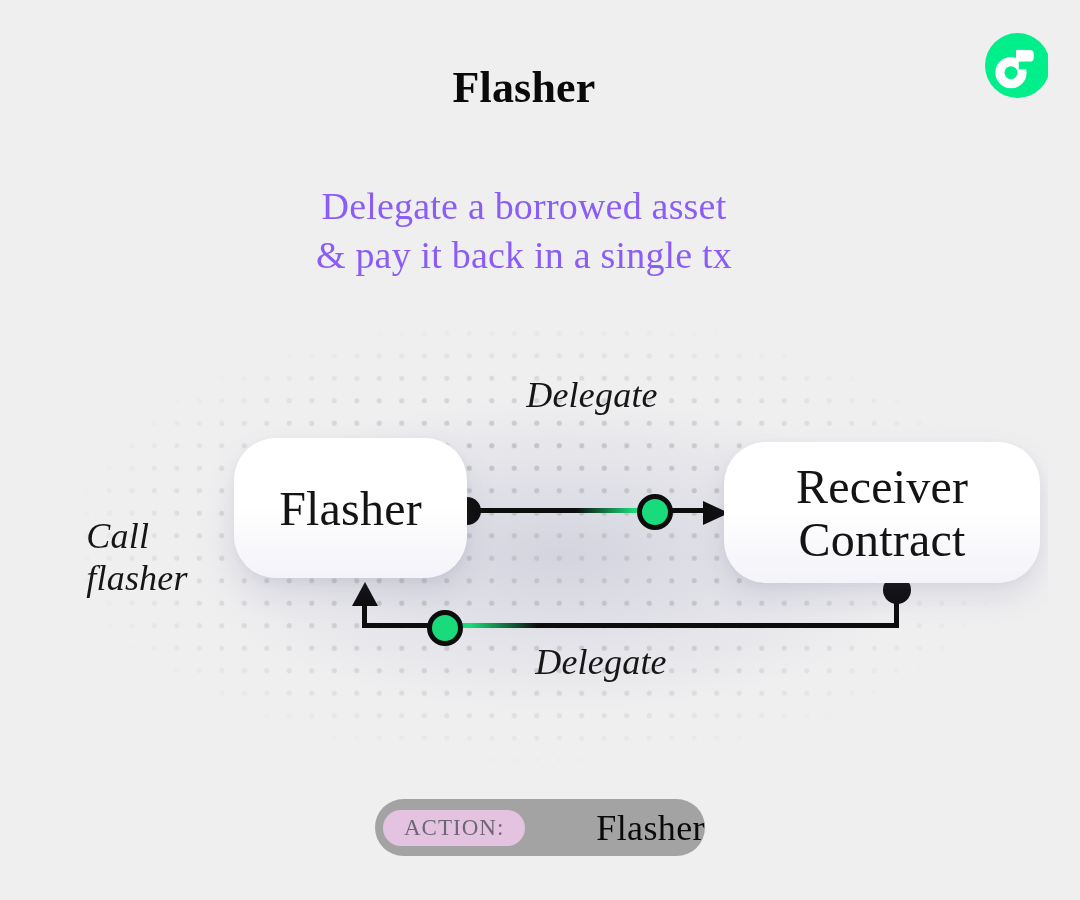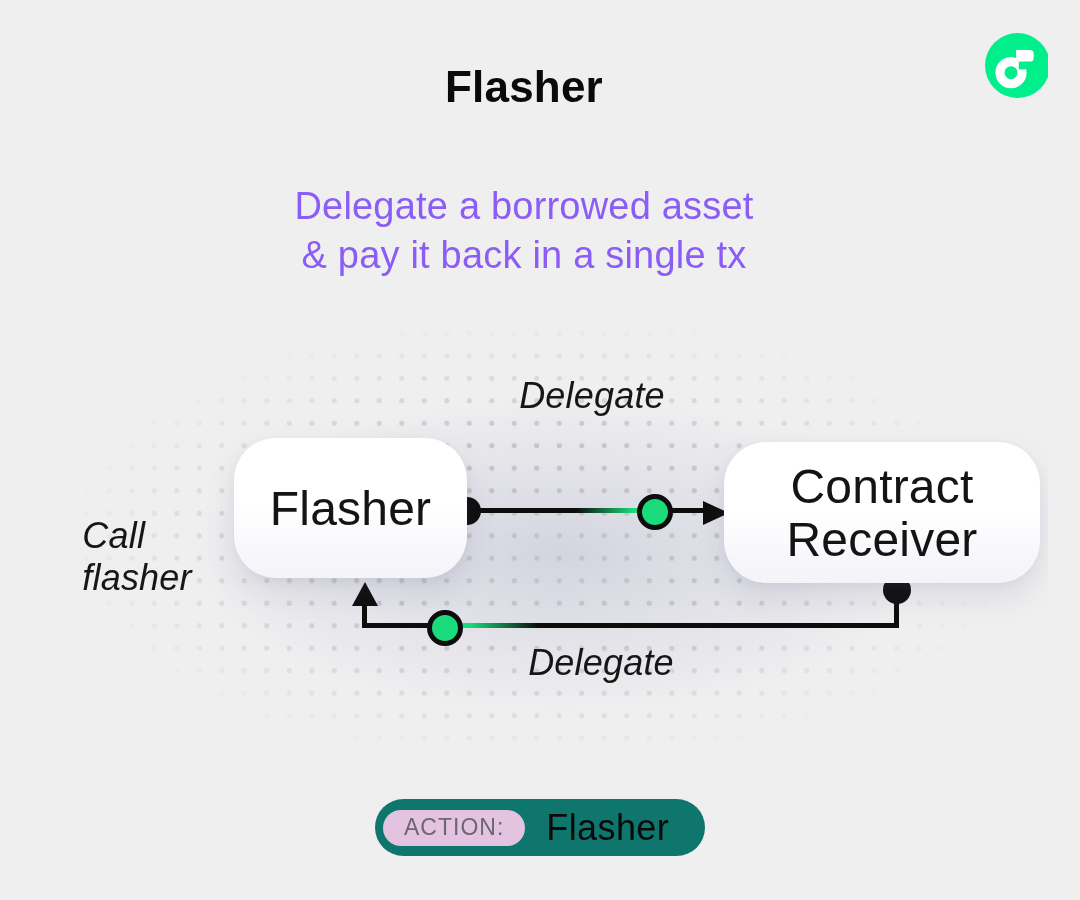--- a/index.html
+++ b/index.html
@@ -1,20 +1,20 @@
 <!DOCTYPE html>
 <html><head>
 <meta charset="utf-8">
 <style>
   html,body { margin:0; padding:0; background:#efeff0; }
   * { box-sizing:border-box; }
   .canvas {
     position:relative; width:1048px; height:900px; overflow:hidden;
     background:#efeff0;
-    font-family:Liberation Sans, sans-serif;
+    font-family:Liberation Serif, serif;
     color:#111;
     padding-left:40px;
   }
 
   
   .logo { position:absolute; left:985px; top:33px; width:65px; height:65px; }
   .title {
     position:absolute; left:0; right:0; top:62px; margin:0;
     text-align:center; font-size:44px; font-weight:800; color:#0a0a0a;
     letter-spacing:0.2px;
@@ -152,34 +152,34 @@
     <div class="line edge-repay-v-left"></div>
     <div class="edge-repay-trail"></div>
     <div class="endpoint-dot endpoint-dot-receiver"></div>
     <div class="pulse pulse-repay" style="background: rgb(26, 219, 123);"></div>
     <div class="arrowhead-up"></div>
 
     <div class="node node-flasher">
       <span>Flasher</span>
     </div>
     <div class="node node-receiver">
+      <span>Receiver</span>
       <span>Contract</span>
-      <span>Receiver</span>
     </div>
 
     <div class="edge-label label-delegate">
       <div>Delegate</div>
     </div>
     <div class="edge-label label-call">
       <div>Call</div>
       <div>flasher</div>
     </div>
     <div class="edge-label label-repayment">Delegate</div>
   </div>
 
-  <div class="action-badge" style="background: #0f766e;">
+  <div class="action-badge" style="background: #a3a3a3; justify-content: space-between;">
     <span class="action-label-pill" style="background: rgb(227, 195, 223);">
       <span class="action-label-text">ACTION:</span>
     </span>
     <span class="action-value">Flasher</span>
   </div>
 
 </div>
 
 </body></html>

